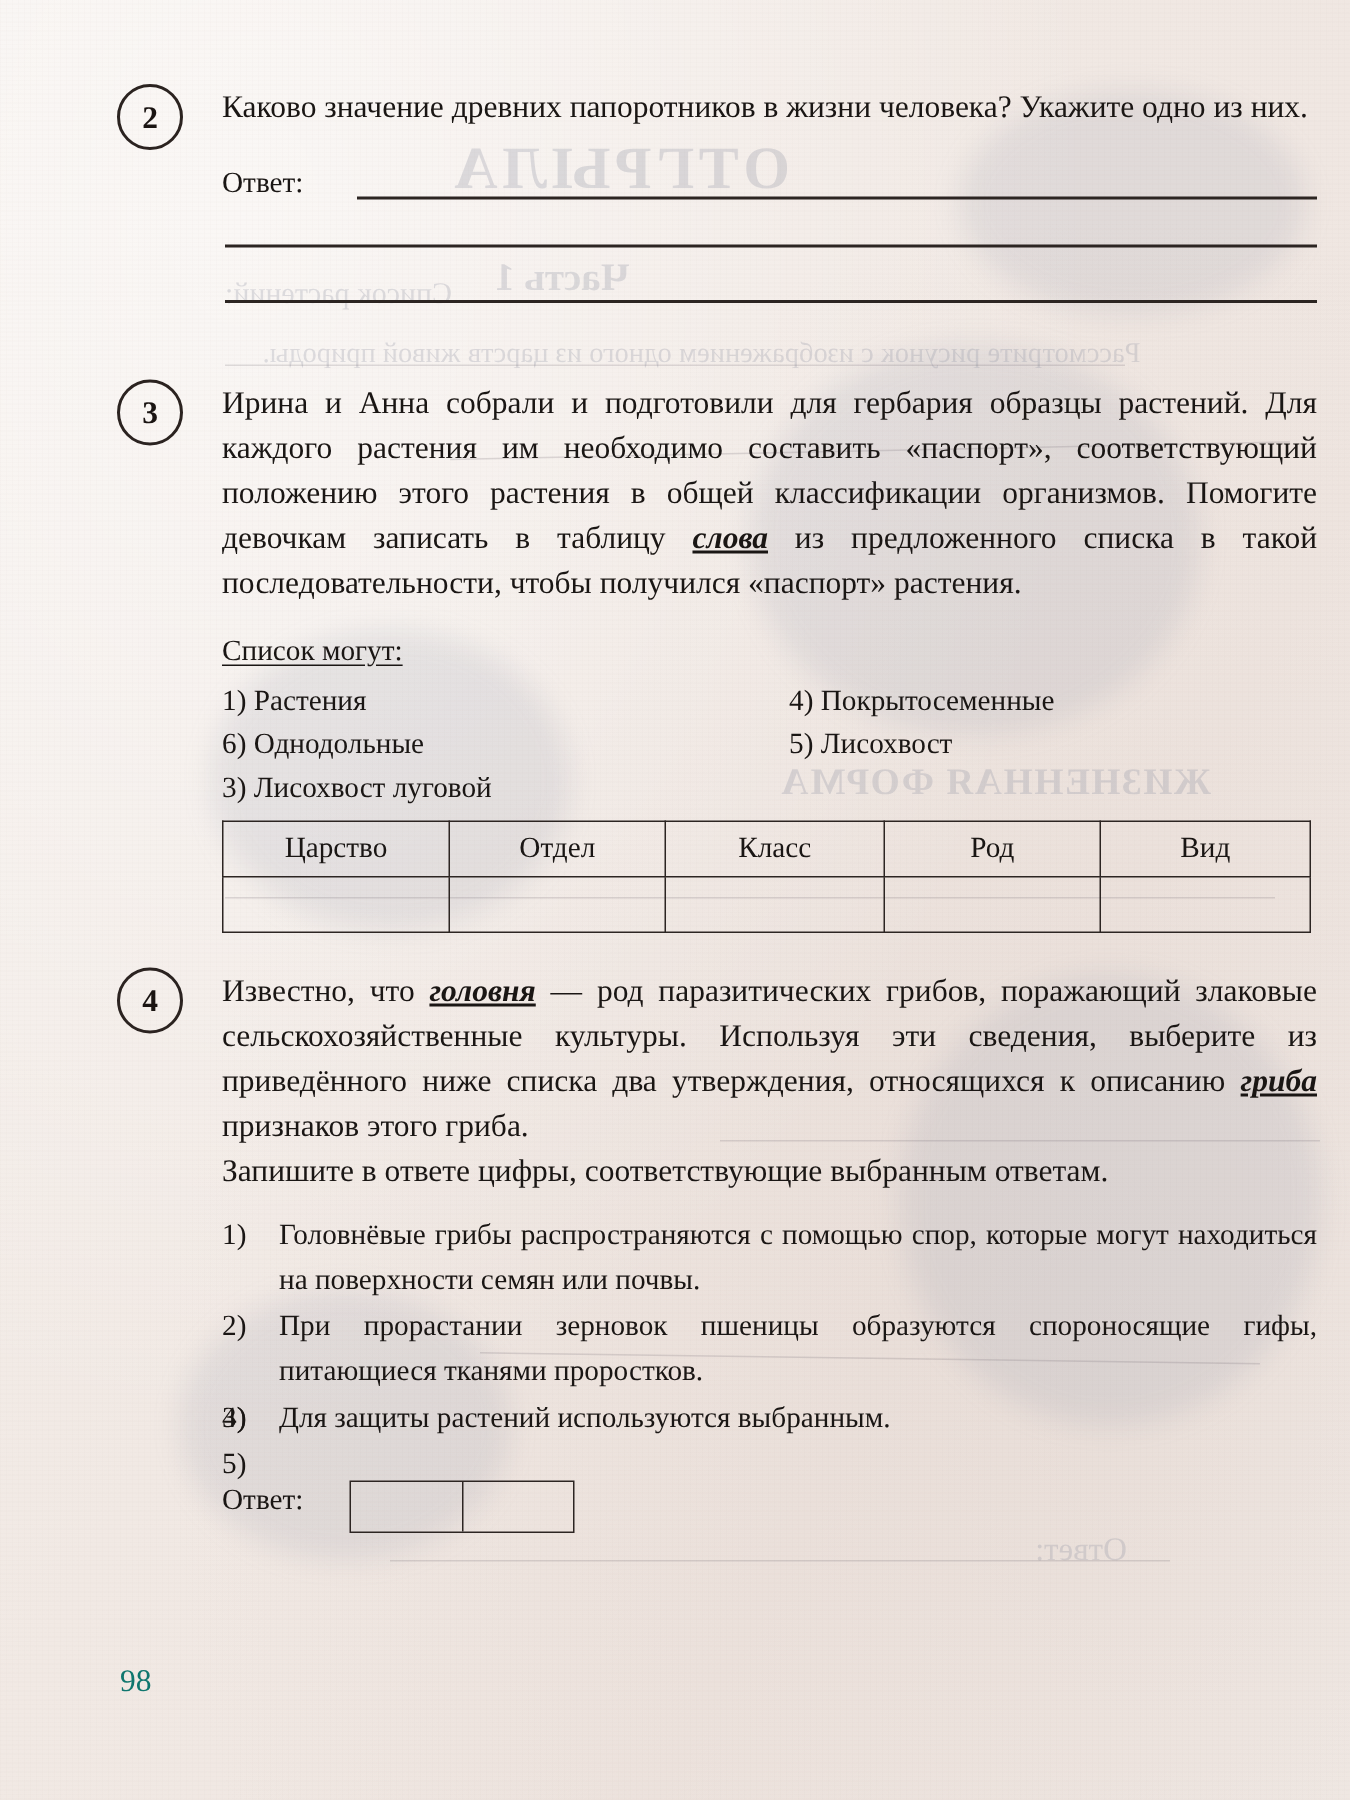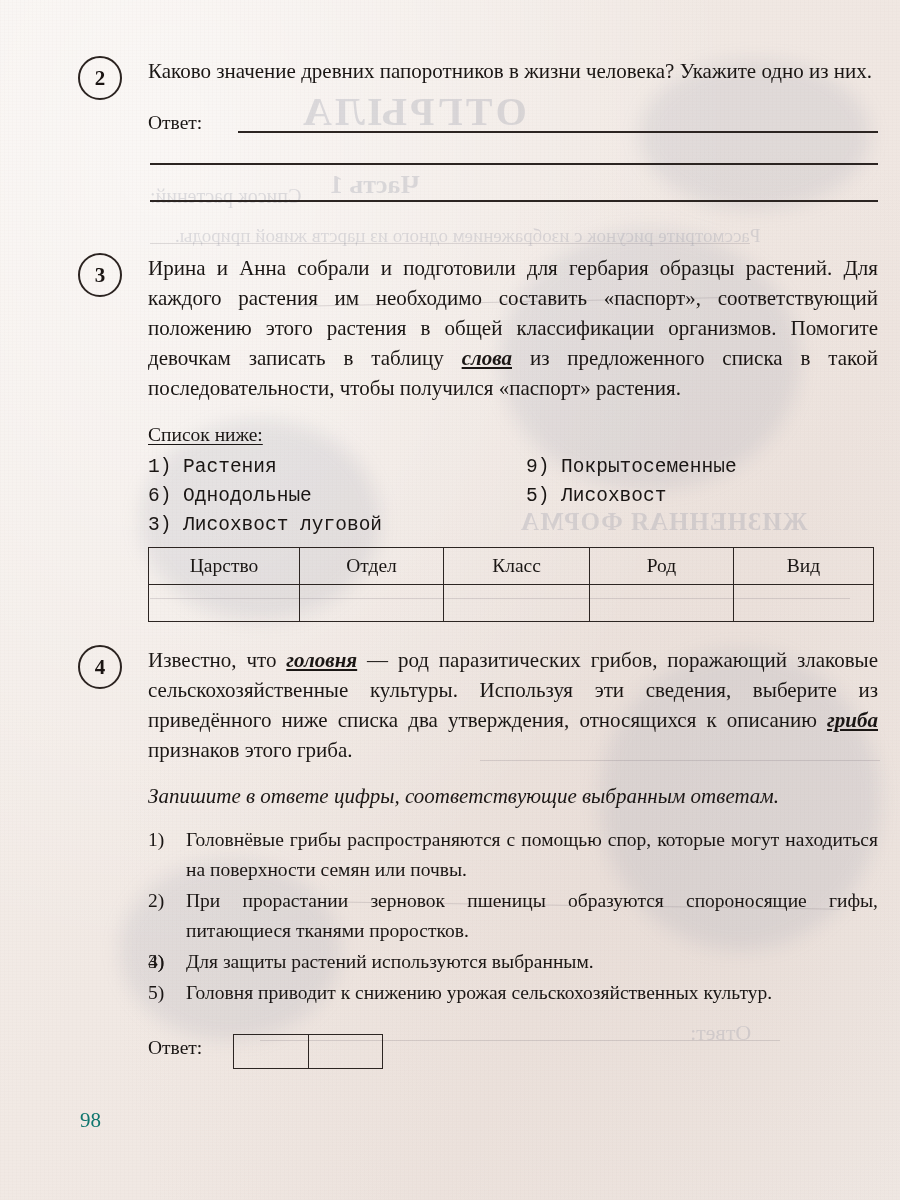--- a/index.html
+++ b/index.html
@@ -134,21 +134,20 @@
     margin: 0 0 4px 0;
     font-size: 19.5px;
     line-height: 29px;
     text-decoration: underline;
     text-underline-offset: 3px;
     display: inline-block;
   }
   .wordgrid {
     position: relative;
     width: 730px;
-    font-family: Liberation Mono, monospace;
   }
   .wordcol {
     position: absolute;
     top: 0;
   }
   .wordcol.c1 { left: 0; }
   .wordcol.c2 { left: 378px; }
   .wordcol div {
     font-size: 19.5px;
     line-height: 29px;
@@ -280,29 +279,29 @@
       </div>
     </div>
   </div>
 
   <div class="q" style="top:253px;">
     <div class="qnum">3</div>
     <div class="qbody">
       <p class="ptext"><span>Ирина и Анна собрали и подготовили для гербария образцы растений. Для каждого растения им необходимо составить «паспорт», соответствующий положению этого растения в общей классификации организмов. Помогите девочкам записать в таблицу </span><b class="u">слова</b><span> из предложенного списка в такой последовательности, чтобы получился «паспорт» растения.</span></p>
 
       <div style="margin-top:17px;">
-        <p class="list-head">Список ниже:</p>
+        <p class="list-head">Список могут:</p>
         <div class="wordgrid" style="height:88px;">
           <div class="wordcol c1">
             <div>1) Растения</div>
             <div>6) Однодольные</div>
             <div>3) Лисохвост луговой</div>
           </div>
           <div class="wordcol c2">
-            <div>9) Покрытосеменные</div>
+            <div>4) Покрытосеменные</div>
             <div>5) Лисохвост</div>
           </div>
         </div>
       </div>
 
       <table class="cls" style="margin-top:6px;">
         <thead>
           <tr>
             <th style="width:150px;">Царство</th>
             <th style="width:143px;">Отдел</th>
@@ -322,28 +321,28 @@
         </tbody>
       </table>
     </div>
   </div>
 
   <div class="q" style="top:645px;">
     <div class="qnum">4</div>
     <div class="qbody">
       <p class="ptext"><span>Известно, что </span><b class="u">головня</b><span> — род паразитических грибов, поражающий злаковые сельскохозяйственные культуры. Используя эти сведения, выберите из приведённого ниже списка два утверждения, относящихся к описанию </span><b class="u">гриба</b><span> признаков этого гриба.</span></p>
 
-      <p class="ptext tight" style="margin-top:16px;font-style:italic;">Запишите в ответе цифры, соответствующие выбранным ответам.</p>
+      <p class="ptext tight" style="">Запишите в ответе цифры, соответствующие выбранным ответам.</p>
 
       <ol class="stmts" style="margin-top:14px;">
         <li><span class="marker">1)</span><span>Головнёвые грибы распространяются с помощью спор, которые могут находиться на поверхности семян или почвы.</span></li>
         <li><span class="marker">2)</span><span>При прорастании зерновок пшеницы образуются спороносящие гифы, питающиеся тканями проростков.</span></li>
         <li><span class="marker">3)</span></li>
         <li><span class="marker">4)</span><span>Для защиты растений используются выбранным.</span></li>
-        <li><span class="marker">5)</span><span>Головня приводит к снижению урожая сельскохозяйственных культур.</span></li>
+        <li><span class="marker">5)</span></li>
       </ol>
 
       <div class="ansbox-row" style="margin-top:26px;">
         <span class="ansbox-label">Ответ:</span>
         <div class="ansbox">
           <div class="cell"></div>
           <div class="cell"></div>
         </div>
       </div>
     </div>

